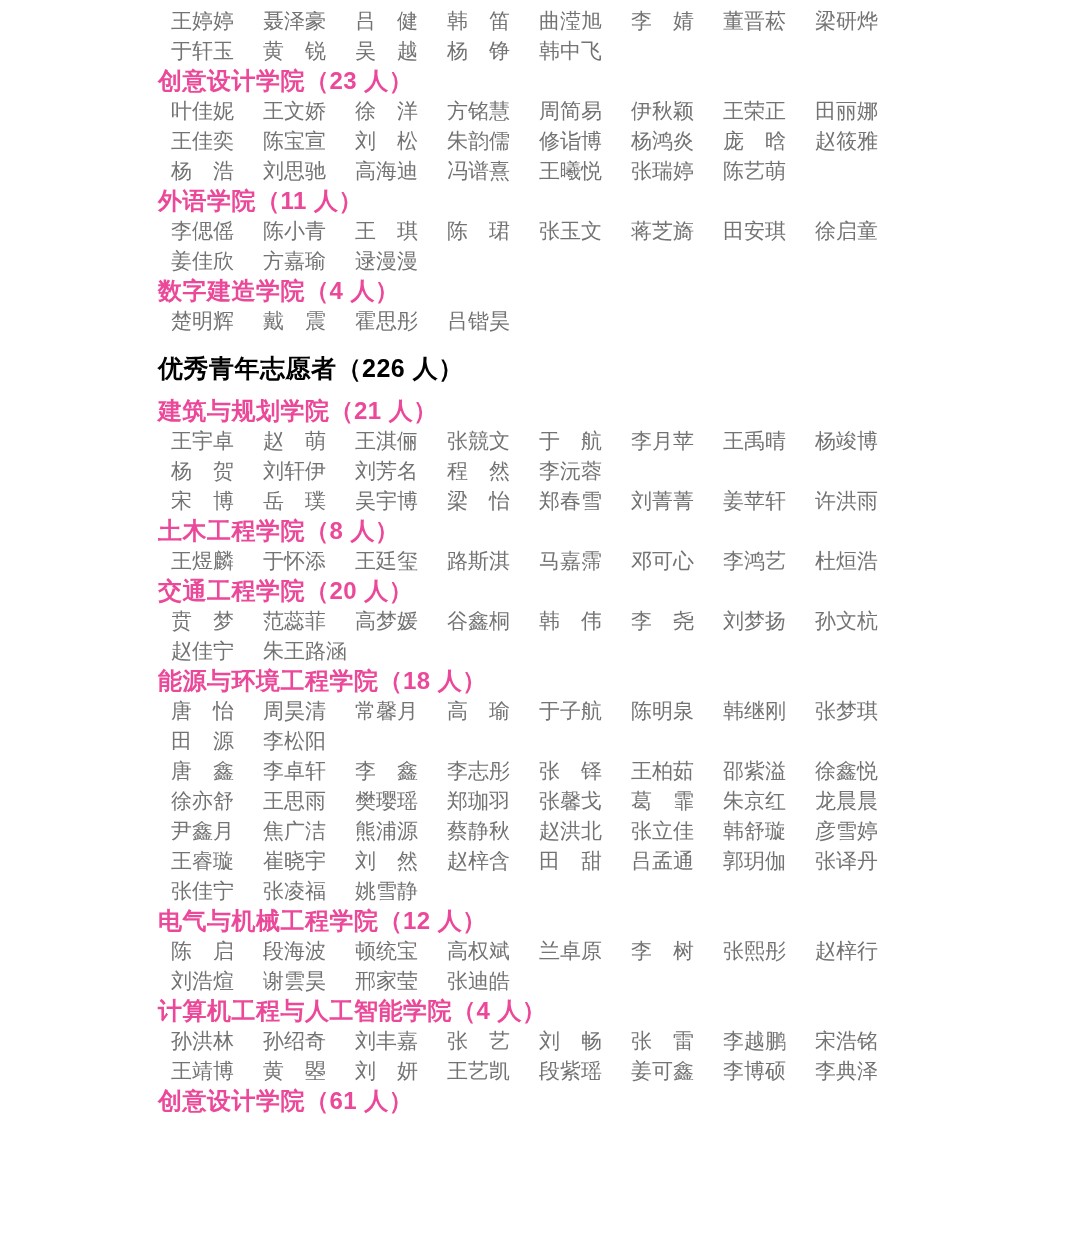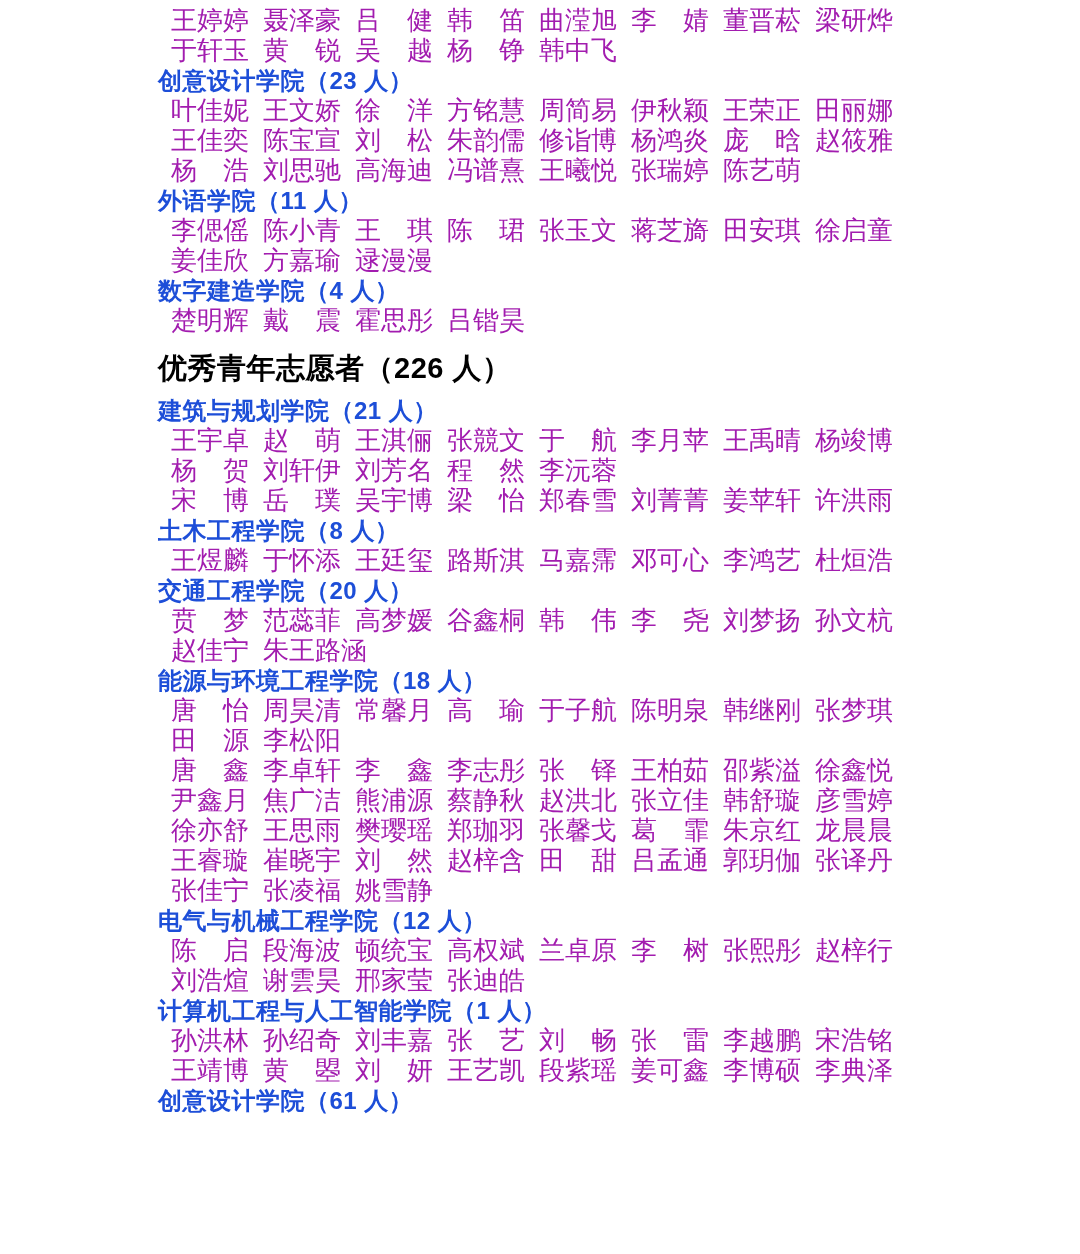--- a/index.html
+++ b/index.html
@@ -16,44 +16,44 @@
   .doc {
     padding: 6px 0 0 158px;
     width: 780px;
   }
   .section-header {
     font-family: "Liberation Sans", "DejaVu Sans", sans-serif;
     font-weight: bold;
     font-size: 24px;
     height: 30px;
     line-height: 30px;
-    color: #1d4ed8;
+    color: #ec4899;
     letter-spacing: 0.5px;
     white-space: nowrap;
     margin: 0;
   }
   .main-title {
     font-family: "Liberation Sans", "DejaVu Sans", sans-serif;
     font-weight: bold;
-    font-size: 29px;
+    font-size: 25px;
     height: 44px;
     line-height: 44px;
     margin: 10px 0 6px 0;
     color: #000000;
     letter-spacing: 0.5px;
     white-space: nowrap;
   }
   .name-row {
     display: flex;
     padding-left: 13px;
     height: 30px;
     line-height: 30px;
     font-family: "Liberation Serif", "DejaVu Serif", serif;
-    font-size: 26px;
-    color: #a21caf;
+    font-size: 21px;
+    color: #737373;
   }
   .name-cell {
     flex: 0 0 92px;
     width: 92px;
     white-space: nowrap;
     overflow: visible;
   }
 </style>
 </head>
 <body>
@@ -223,40 +223,40 @@
           <span class="name-cell">唐　鑫</span>
           <span class="name-cell">李卓轩</span>
           <span class="name-cell">李　鑫</span>
           <span class="name-cell">李志彤</span>
           <span class="name-cell">张　铎</span>
           <span class="name-cell">王柏茹</span>
           <span class="name-cell">邵紫溢</span>
           <span class="name-cell">徐鑫悦</span>
         </div>
         <div class="name-row">
+          <span class="name-cell">徐亦舒</span>
+          <span class="name-cell">王思雨</span>
+          <span class="name-cell">樊璎瑶</span>
+          <span class="name-cell">郑珈羽</span>
+          <span class="name-cell">张馨戈</span>
+          <span class="name-cell">葛　霏</span>
+          <span class="name-cell">朱京红</span>
+          <span class="name-cell">龙晨晨</span>
+        </div>
+        <div class="name-row">
           <span class="name-cell">尹鑫月</span>
           <span class="name-cell">焦广洁</span>
           <span class="name-cell">熊浦源</span>
           <span class="name-cell">蔡静秋</span>
           <span class="name-cell">赵洪北</span>
           <span class="name-cell">张立佳</span>
           <span class="name-cell">韩舒璇</span>
           <span class="name-cell">彦雪婷</span>
         </div>
         <div class="name-row">
-          <span class="name-cell">徐亦舒</span>
-          <span class="name-cell">王思雨</span>
-          <span class="name-cell">樊璎瑶</span>
-          <span class="name-cell">郑珈羽</span>
-          <span class="name-cell">张馨戈</span>
-          <span class="name-cell">葛　霏</span>
-          <span class="name-cell">朱京红</span>
-          <span class="name-cell">龙晨晨</span>
-        </div>
-        <div class="name-row">
           <span class="name-cell">王睿璇</span>
           <span class="name-cell">崔晓宇</span>
           <span class="name-cell">刘　然</span>
           <span class="name-cell">赵梓含</span>
           <span class="name-cell">田　甜</span>
           <span class="name-cell">吕孟通</span>
           <span class="name-cell">郭玥伽</span>
           <span class="name-cell">张译丹</span>
         </div>
         <div class="name-row">
@@ -278,21 +278,21 @@
           <span class="name-cell">赵梓行</span>
         </div>
         <div class="name-row">
           <span class="name-cell">刘浩煊</span>
           <span class="name-cell">谢雲昊</span>
           <span class="name-cell">邢家莹</span>
           <span class="name-cell">张迪皓</span>
         </div>
       </div>
       <div>
-        <div class="section-header">计算机工程与人工智能学院（1 人）</div>
+        <div class="section-header">计算机工程与人工智能学院（4 人）</div>
         <div class="name-row">
           <span class="name-cell">孙洪林</span>
           <span class="name-cell">孙绍奇</span>
           <span class="name-cell">刘丰嘉</span>
           <span class="name-cell">张　艺</span>
           <span class="name-cell">刘　畅</span>
           <span class="name-cell">张　雷</span>
           <span class="name-cell">李越鹏</span>
           <span class="name-cell">宋浩铭</span>
         </div>

